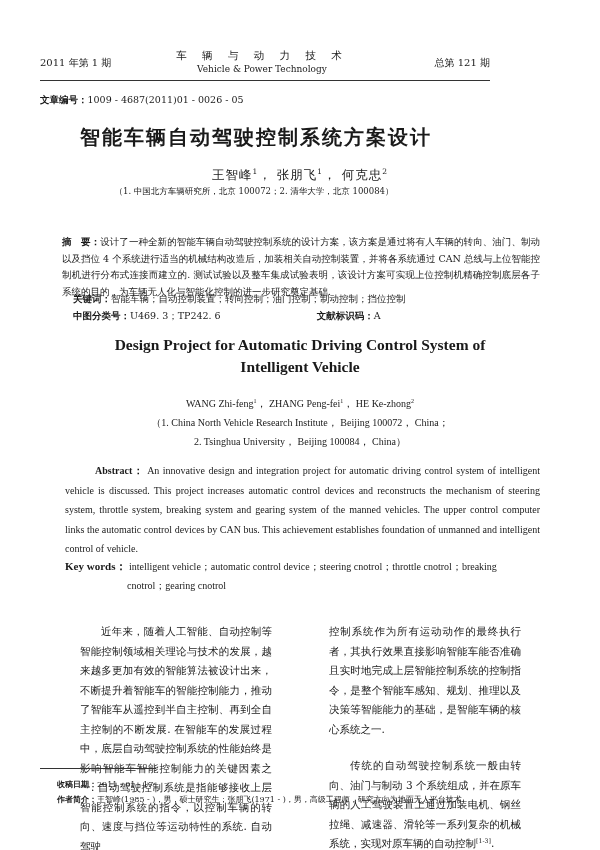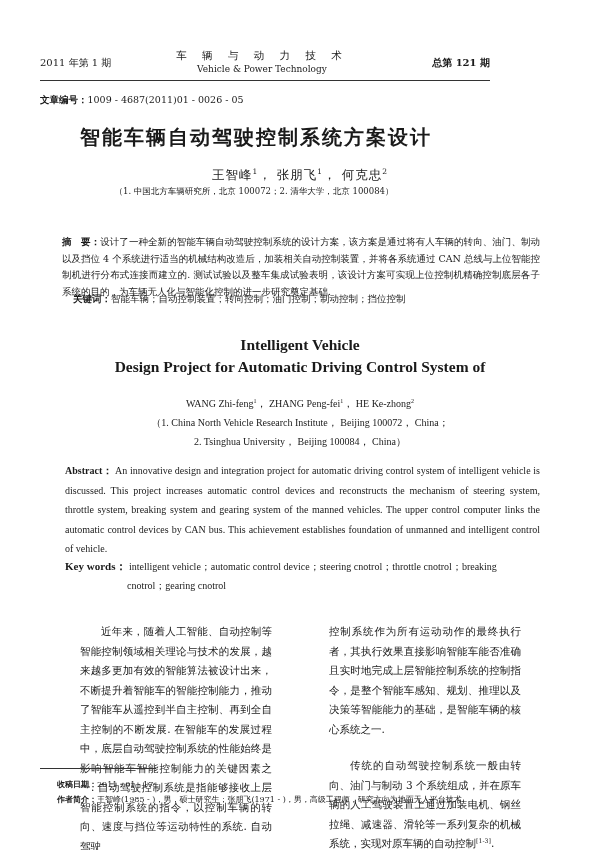--- a/index.html
+++ b/index.html
@@ -6,37 +6,37 @@
     body {
       width: 600px; height: 850px; background: #ffffff; color: #1a1a1a;
       font-family: "DejaVu Serif", "Liberation Serif", serif;
       position: relative; overflow: hidden;
     }
     .abs { position: absolute; }
     .hdr-left { left: 40px; top: 56px; font-size: 10px; }
     .hdr-center { left: 0; width: 524px; top: 48px; text-align: center; font-size: 10px; line-height: 14px; }
     .hdr-center .cn { letter-spacing: 6px; font-size: 10.5px; }
     .hdr-center .en { font-size: 9px; }
-    .hdr-right { right: 110px; top: 56px; font-size: 10px; font-weight: bold; }
+    .hdr-right { right: 110px; top: 56px; font-size: 10px; font-weight: normal; }
     .hdr-rule { left: 40px; width: 450px; top: 80px; border-top: 1px solid #333; }
     .article-no { left: 40px; top: 94px; font-size: 9.5px; }
     .article-no b { font-weight: bold; margin-top: 16px; }
     .title-cn { left: 0; width: 512px; top: 124px; text-align: center; font-size: 20px; font-weight: bold; letter-spacing: 2px; font-family: "DejaVu Sans", sans-serif; }
     .authors-cn { left: 0; width: 600px; top: 167px; text-align: center; font-size: 12.5px; letter-spacing: 1px; }
     .affil-cn { left: 0; width: 508px; top: 186px; text-align: center; font-size: 8.5px; }
     sup { font-size: 0.6em; vertical-align: super; line-height: 0; }
     .abstract-cn { left: 62px; width: 478px; top: 234px; font-size: 9.5px; line-height: 16.5px; text-align: justify; }
     .abstract-cn b, .meta-cn b { font-weight: bold; }
     .meta-cn { left: 65px; top: 291px; font-size: 9.5px; line-height: 16.5px; margin-left: 8px; }
     .meta-cn .row { white-space: nowrap; }
     .meta-cn .gap { display: inline-block; width: 96px; }
     .title-en { left: 0; width: 600px; top: 334px; text-align: center; font-size: 15.5px; font-weight: bold; line-height: 22px; font-family: "Liberation Serif", serif; }
     .authors-en { left: 0; width: 600px; top: 394px; text-align: center; font-size: 10px; line-height: 19px; font-family: "Liberation Serif", serif; }
     .abstract-en { left: 65px; width: 475px; top: 461px; font-size: 10px; line-height: 19.5px; text-align: justify; font-family: "Liberation Serif", serif; }
-    .abstract-en b { font-weight: bold; }
+    .abstract-en b { font-weight: bold; margin-left: 30px; }
     .keywords-en { left: 65px; width: 475px; top: 557px; font-size: 10px; line-height: 19px; font-family: "Liberation Serif", serif; }
     .keywords-en .indent { padding-left: 62px; display: block; }
     .keywords-en b { font-weight: bold; font-size: 11px; }
     .col { top: 605px; width: 226px; font-size: 10.5px; line-height: 19.5px; text-align: justify; }
     .col-left { left: 63px; }
     .col-right { left: 312px; }
     .col p { margin: 17px; }
     .col .ind { text-indent: 2em; }
     .foot-rule { left: 40px; width: 116px; top: 768px; border-top: 1px solid #333; }
     .foot { left: 57px; top: 777px; font-size: 8px; line-height: 14px; }
@@ -66,25 +66,28 @@
 <div class="abs affil-cn">（1. 中国北方车辆研究所，北京 100072；2. 清华大学，北京 100084）</div>
 
 <div class="abs abstract-cn">
   <b>摘　要：</b><span>设计了一种全新的智能车辆自动驾驶控制系统的设计方案，该方案是通过将有人车辆的转向、油门、制动以及挡位 4 个系统进行适当的机械结构改造后，加装相关自动控制装置，并将各系统通过 CAN 总线与上位智能控制机进行分布式连接而建立的. 测试试验以及整车集成试验表明，该设计方案可实现上位控制机精确控制底层各子系统的目的，为车辆无人化与智能化控制的进一步研究奠定基础.</span>
 </div>
 
 <div class="abs meta-cn">
   <div class="row">
     <b>关键词：</b><span>智能车辆；自动控制装置；转向控制；油门控制；制动控制；挡位控制</span>
   </div>
+  <div class="row">
+    <b>中图分类号：</b><span>U469. 3；TP242. 6</span><span class="gap"></span><b>文献标识码：</b><span>A</span>
+  </div>
 </div>
 
 <div class="abs title-en">
+  <div>Design Project for Automatic Driving Control System of</div>
   <div>Intelligent Vehicle</div>
-  <div>Design Project for Automatic Driving Control System of</div>
 </div>
 <div class="abs authors-en">
   <div>
     <span>WANG Zhi-feng</span><sup>1</sup><span>，</span>
     <span>ZHANG Peng-fei</span><sup>1</sup><span>，</span>
     <span>HE Ke-zhong</span><sup>2</sup>
   </div>
   <div>（1.  China North Vehicle Research Institute， Beijing 100072， China；</div>
   <div>2.  Tsinghua University， Beijing 100084， China）</div>
 </div>

